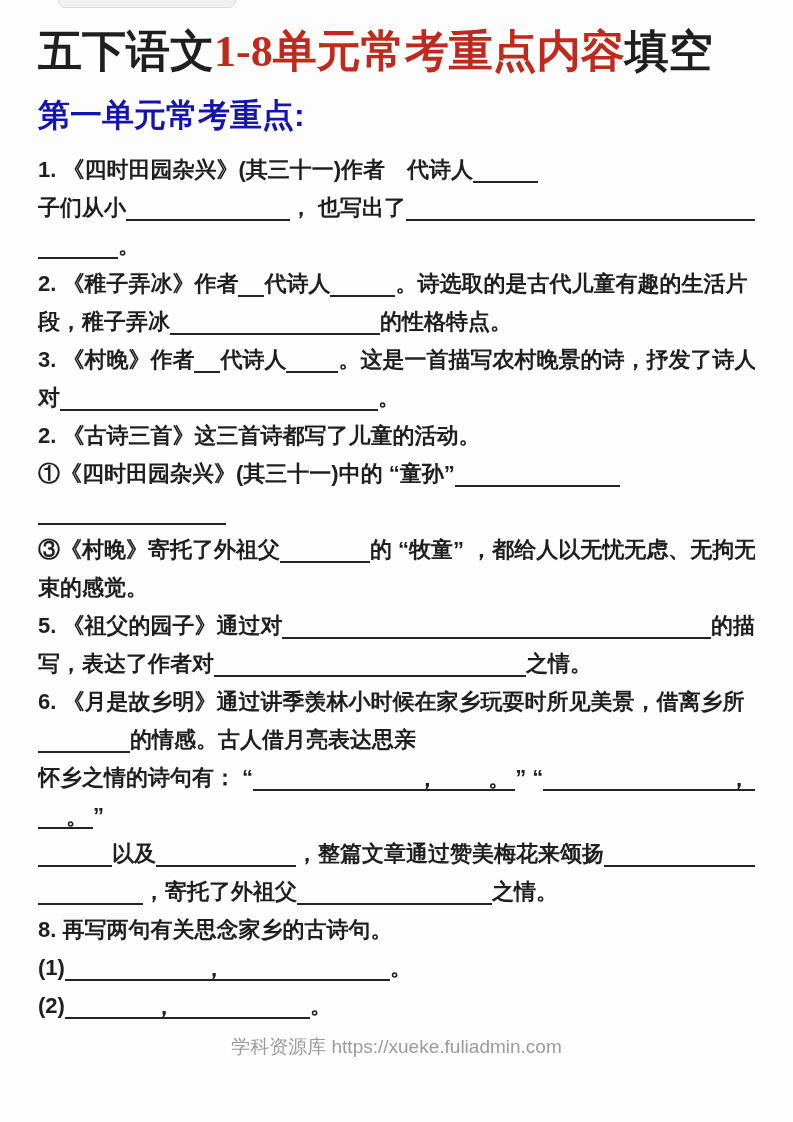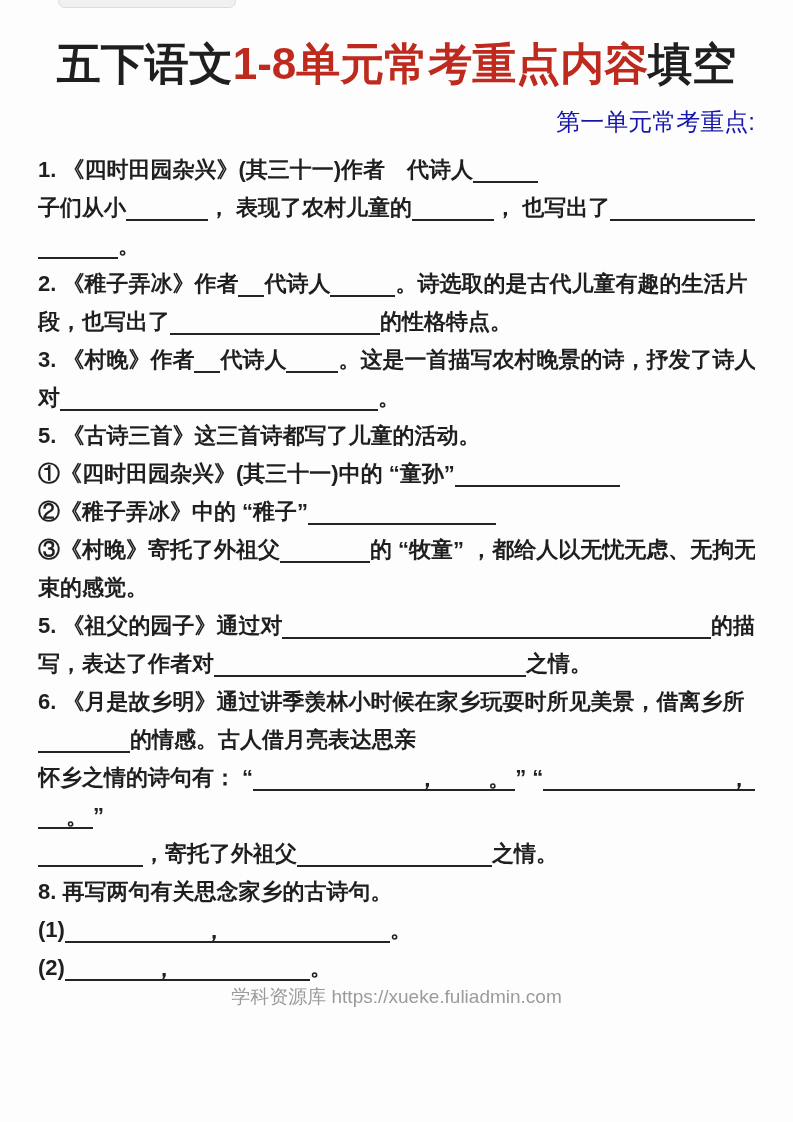--- a/index.html
+++ b/index.html
@@ -17,36 +17,35 @@
     width: 178px; height: 14px;
     background: #f1f1f1;
     border: 1px solid #dcdcdc;
     border-radius: 10px;
   }
   .page {
     position: absolute; inset: 0;
     padding: 0 38px;
   }
   .title {
-    margin-top: 36px;
-    text-align: center;
-    font-family: Liberation Sans, sans-serif;
+    margin-top: 24px;
+    text-align: left;
+    font-family: Liberation Serif, serif;
     font-weight: 700;
     font-size: 44px;
     line-height: 56px;
     letter-spacing: 0px;
     white-space: nowrap;
   }
   .title .red { color: #bf2a1e; }
   .section-heading {
     margin-top: 14px;
-    font-size: 24px;
-    font-weight: 400;
+    font-size: 32px;
+    font-weight: 700;
     color: #1515ae;
-    text-align: right;
   }
   .body-lines { margin-top: 10px; }
   .line {
     display: flex;
     align-items: flex-end;
     height: 38px;
     padding-bottom: 3px;
     font-size: 22px;
     font-weight: 600;
     line-height: 26px;
@@ -59,20 +58,21 @@
     align-items: flex-end;
     justify-content: flex-end;
     height: 22px;
     border-bottom: 2px solid #242424;
     flex-shrink: 0;
     padding-right: 5px;
     line-height: 20px;
   }
   .blank.flex { flex: 1 1 auto; min-width: 40px; }
   .footer {
+    margin-top: 12px;
     text-align: center;
     font-size: 19px;
     color: #9b9b9b;
     font-weight: 400;
   }
 </style>
 </head>
 <body>
 
 <div class="scan-artifact"></div>
@@ -83,62 +83,60 @@
   <div class="section-heading">第一单元常考重点:</div>
 
   <div class="body-lines">
       <div class="line">
         <span class="run">1. 《四时田园杂兴》(其三十一)作者　代诗人</span>
         <span class="blank" style="width: 65px;"></span>
       </div>
       <div class="line">
         <span class="run">子们从小</span>
         <span class="blank" style="width: 82px;"></span>
-        <span class="run">， 表现了农村儿童的</span>
         <span class="blank" style="width: 82px;"></span>
         <span class="run">， 也写出了</span>
         <span class="blank flex"></span>
       </div>
       <div class="line">
         <span class="blank" style="width: 80px;"></span>
         <span class="run">。</span>
       </div>
       <div class="line">
         <span class="run">2. 《稚子弄冰》作者</span>
         <span class="blank" style="width: 26px;"></span>
         <span class="run">代诗人</span>
         <span class="blank" style="width: 65px;"></span>
         <span class="run">。诗选取的是古代儿童有趣的生活片</span>
       </div>
       <div class="line">
-        <span class="run">段，也写出了</span>
+        <span class="run">段，稚子弄冰</span>
         <span class="blank" style="width: 210px;"></span>
         <span class="run">的性格特点。</span>
       </div>
       <div class="line">
         <span class="run">3. 《村晚》作者</span>
         <span class="blank" style="width: 26px;"></span>
         <span class="run">代诗人</span>
         <span class="blank" style="width: 52px;"></span>
         <span class="run">。这是一首描写农村晚景的诗，抒发了诗人</span>
       </div>
       <div class="line">
         <span class="run">对</span>
         <span class="blank" style="width: 318px;"></span>
         <span class="run">。</span>
       </div>
       <div class="line">
-        <span class="run">5. 《古诗三首》这三首诗都写了儿童的活动。</span>
+        <span class="run">2. 《古诗三首》这三首诗都写了儿童的活动。</span>
       </div>
       <div class="line">
         <span class="run">①《四时田园杂兴》(其三十一)中的 “童孙”</span>
         <span class="blank" style="width: 165px;"></span>
       </div>
       <div class="line">
-        <span class="run">②《稚子弄冰》中的 “稚子”</span>
         <span class="blank" style="width: 188px;"></span>
       </div>
       <div class="line">
         <span class="run">③《村晚》寄托了外祖父</span>
         <span class="blank" style="width: 90px;"></span>
         <span class="run">的 “牧童” ，都给人以无忧无虑、无拘无</span>
       </div>
       <div class="line">
         <span class="run">束的感觉。</span>
       </div>
@@ -164,20 +162,27 @@
         <span class="blank" style="width: 190px;">，</span>
         <span class="blank" style="width: 72px;">。</span>
         <span class="run">” “</span>
         <span class="blank flex">，</span>
       </div>
       <div class="line">
         <span class="blank" style="width: 55px;">。</span>
         <span class="run">”</span>
       </div>
       <div class="line">
+        <span class="blank" style="width: 74px;"></span>
+        <span class="run">以及</span>
+        <span class="blank" style="width: 140px;"></span>
+        <span class="run">，整篇文章通过赞美梅花来颂扬</span>
+        <span class="blank flex"></span>
+      </div>
+      <div class="line">
         <span class="blank" style="width: 105px;"></span>
         <span class="run">，寄托了外祖父</span>
         <span class="blank" style="width: 195px;"></span>
         <span class="run">之情。</span>
       </div>
       <div class="line">
         <span class="run">8. 再写两句有关思念家乡的古诗句。</span>
       </div>
       <div class="line">
         <span class="run">(1)</span>

